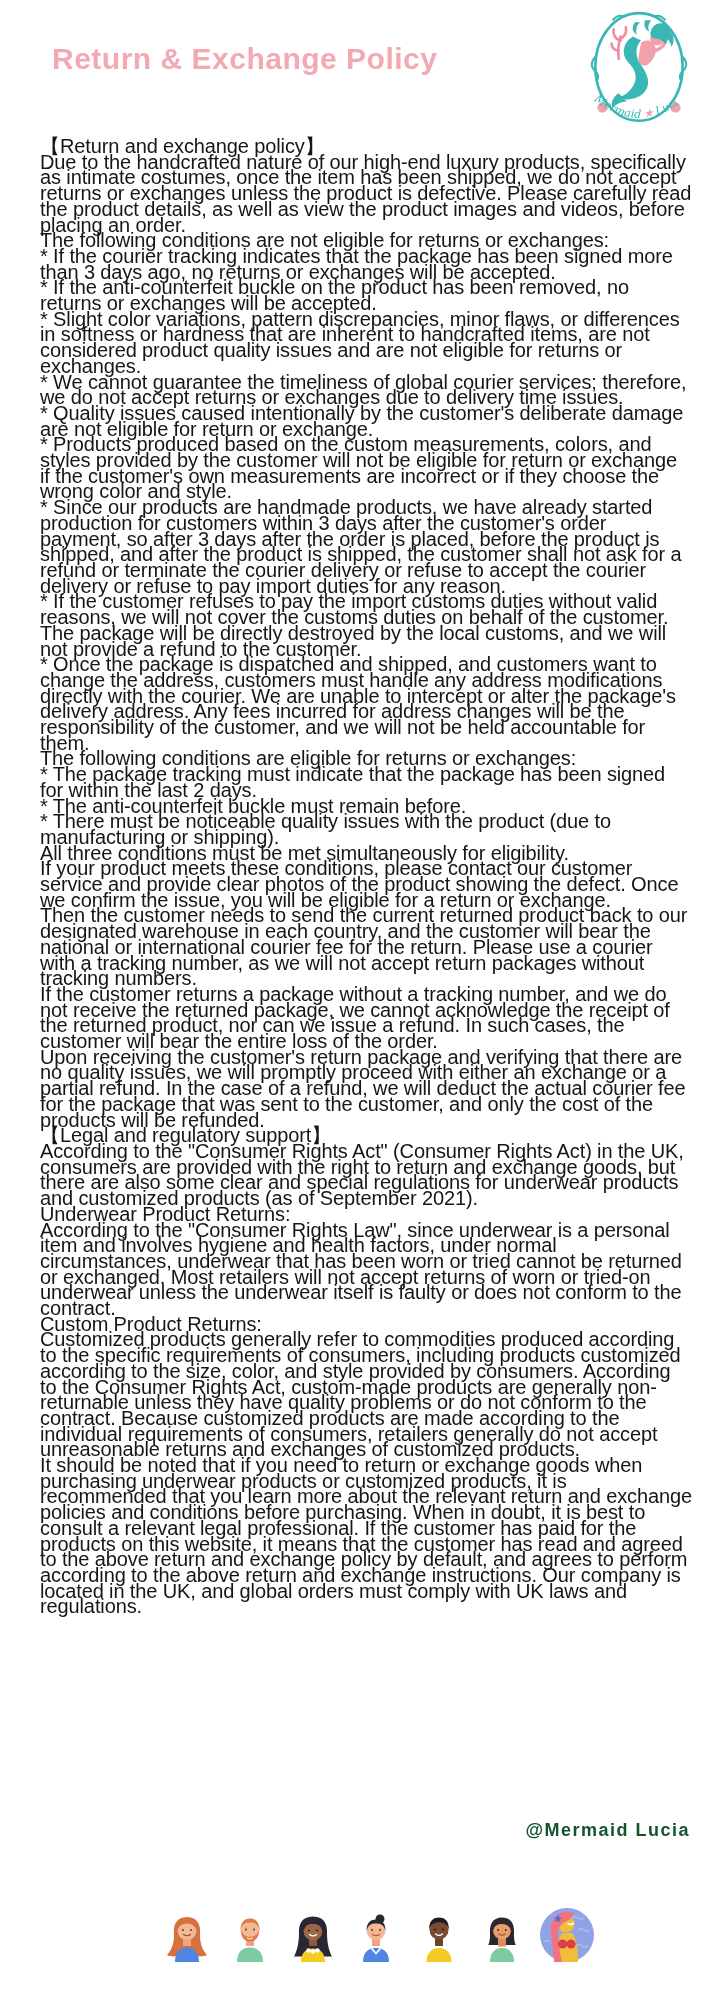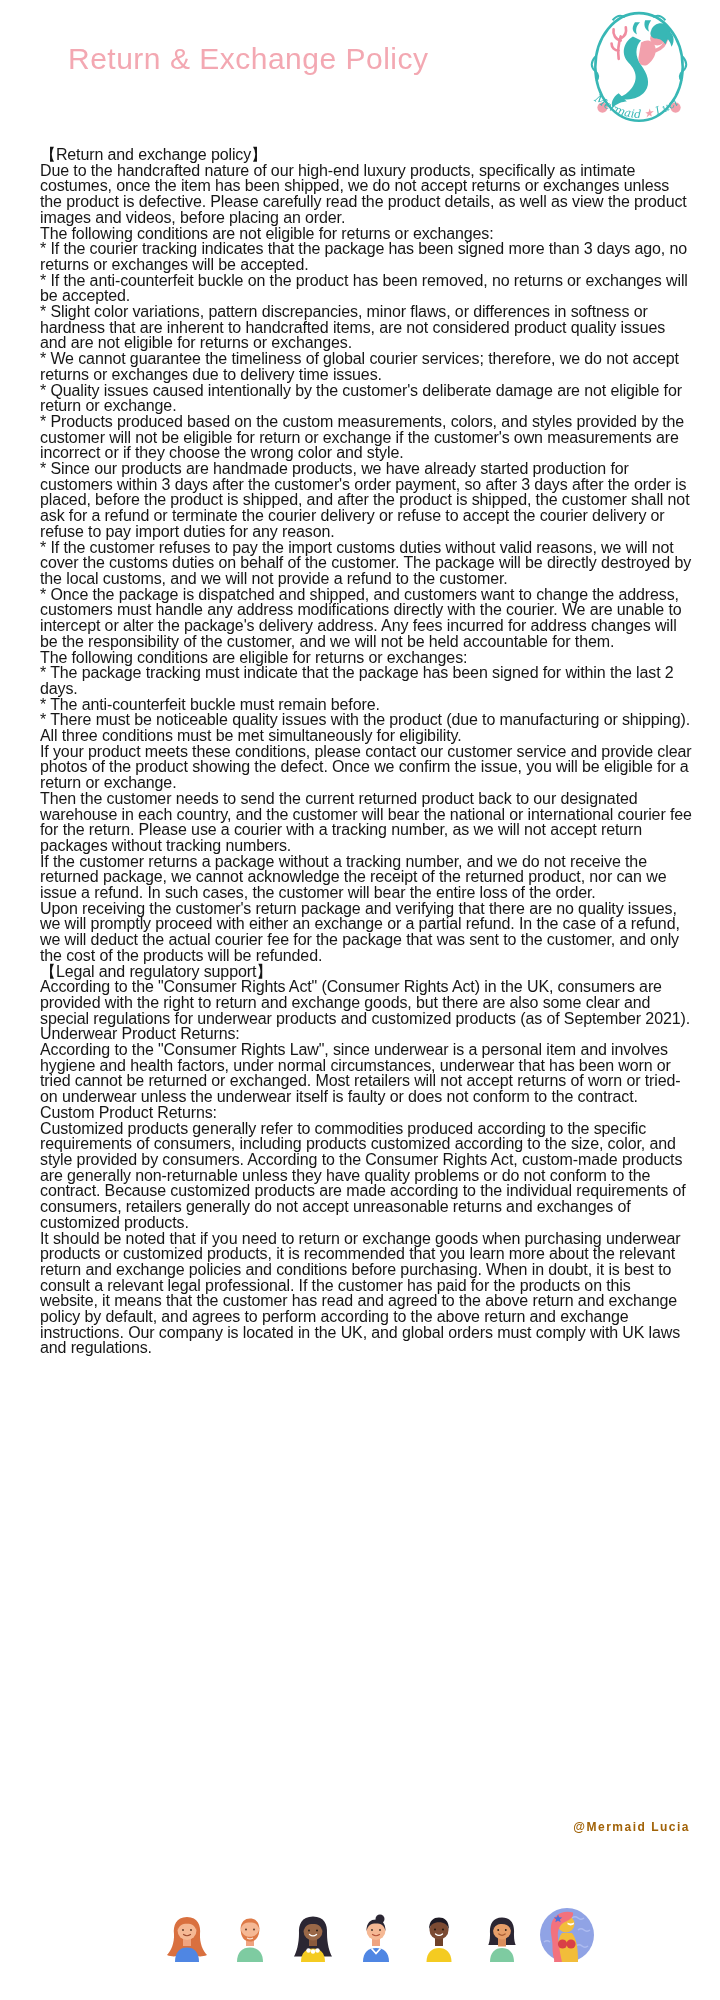--- a/index.html
+++ b/index.html
@@ -1,28 +1,28 @@
 <!DOCTYPE html>
 <html><head>
 <meta charset="utf-8">
 <style>
   html,body{margin:0;padding:0;background:#fff;}
   .page{position:relative;width:720px;height:2000px;background:#ffffff;overflow:hidden;
         font-family:"Liberation Sans",sans-serif;color:#161616;}
-  .title{position:absolute;top:42px;left:68px;font-size:30px;font-weight:normal;
+  .title{position:absolute;top:42px;left:52px;font-size:30px;font-weight:bold;
          letter-spacing:0.5px;color:#f3a8b2;}
   .logo{position:absolute;top:6px;right:24px;width:114px;height:128px;}
-  .content{position:absolute;top:139px;left:40px;width:652px;font-size:16px;
-           line-height:15.7px;letter-spacing:-0.12px;margin-top:8px;}
+  .content{position:absolute;top:139px;left:40px;width:652px;font-size:20px;
+           line-height:15.7px;letter-spacing:-0.12px;}
   .content p{margin:0;}
   .mt1{margin-top:16px;}
   .mt2{margin-top:56px;}
   .mt3{margin-top:46px;}
-  .signature{position:absolute;top:1820px;right:30px;font-size:12px;font-weight:bold;
-             letter-spacing:1.5px;color:#a16207;}
+  .signature{position:absolute;top:1820px;right:30px;font-size:18px;font-weight:bold;
+             letter-spacing:1.5px;color:#14532d;}
   .avatars{position:absolute;top:1908px;left:0;width:720px;display:flex;
            justify-content:center;align-items:flex-end;gap:13px;padding-left:36px;
            box-sizing:border-box;}
   .avatars svg{display:block;}
 </style>
 </head>
 <body>
 
 <div class="page">
 

